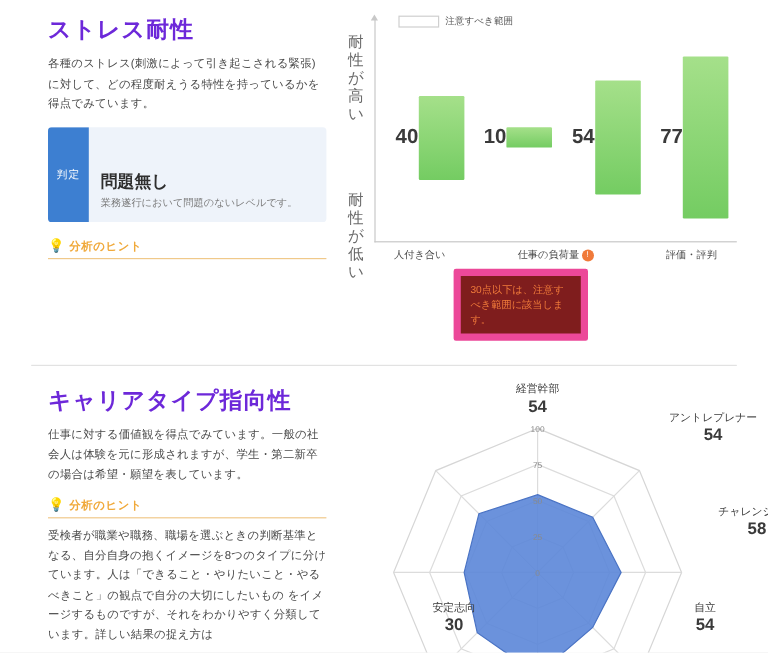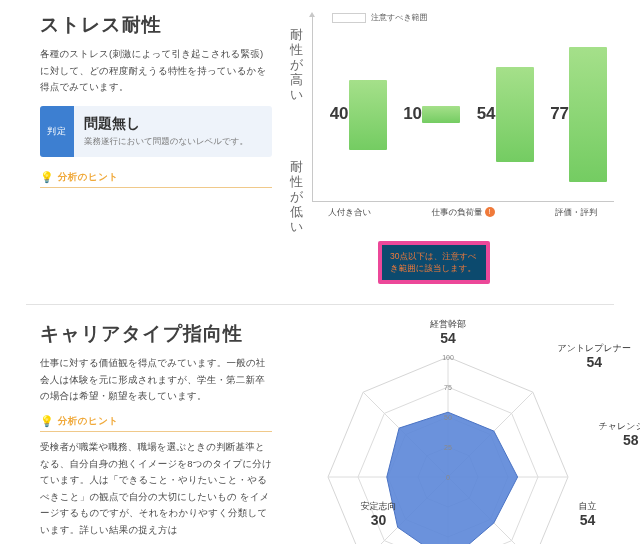--- a/index.html
+++ b/index.html
@@ -18,21 +18,21 @@
   .sec-stress {
     position: relative;
     padding: 10px 26px 8px 40px;
     display: flex;
     gap: 10px;
   }
   .left-col { width: 232px; flex: 0 0 232px; }
   .right-col { flex: 1 1 auto; position: relative; }
 
   .sec-title {
-    color: #404040;
+    color: #6d28d9;
     font-size: 19px;
     font-weight: bold;
     letter-spacing: 1px;
     margin: 2px 0 8px 0;
     font-family: Liberation Mono, monospace;
   }
   .body-text {
     font-size: 9.5px;
     color: #4a4a4a;
     line-height: 1.75;
@@ -53,21 +53,21 @@
     background: #3d7fd1;
     color: #fff;
     font-size: 9px;
     font-weight: normal;
     padding: 0 7px;
     display: flex;
     align-items: center;
     justify-content: center;
     letter-spacing: 1px;
   }
-  .verdict-body { padding: 9px 10px; }
+  .verdict-body { padding: 9px 10px; margin-top: 28px; }
   .verdict-title {
     font-size: 14px;
     font-weight: bold;
     color: #2f2f2f;
     margin-bottom: 3px;
   }
   .verdict-sub { font-size: 8.5px; color: #7a7a7a; }
 
   .hint-head {
     display: flex;
@@ -171,22 +171,22 @@
     color: #fff;
     font-size: 7px;
     line-height: 10px;
     text-align: center;
     vertical-align: 1px;
     margin-left: 2px;
   }
   .callout {
     position: absolute;
     left: 96px; bottom: -44px;
-    border: 4px solid #ec4899;
-    background: #0c4a6e;
+    border: 6px solid #ec4899;
+    background: #7f1d1d;
     border-radius: 2px;
     padding: 5px 8px;
     font-size: 8.5px;
     color: #f07a3a;
     line-height: 1.5;
     width: 112px;
   }
   .divider {
     height: 1px; background: #e2e2e2;
     margin: 56px 26px 0 26px;

